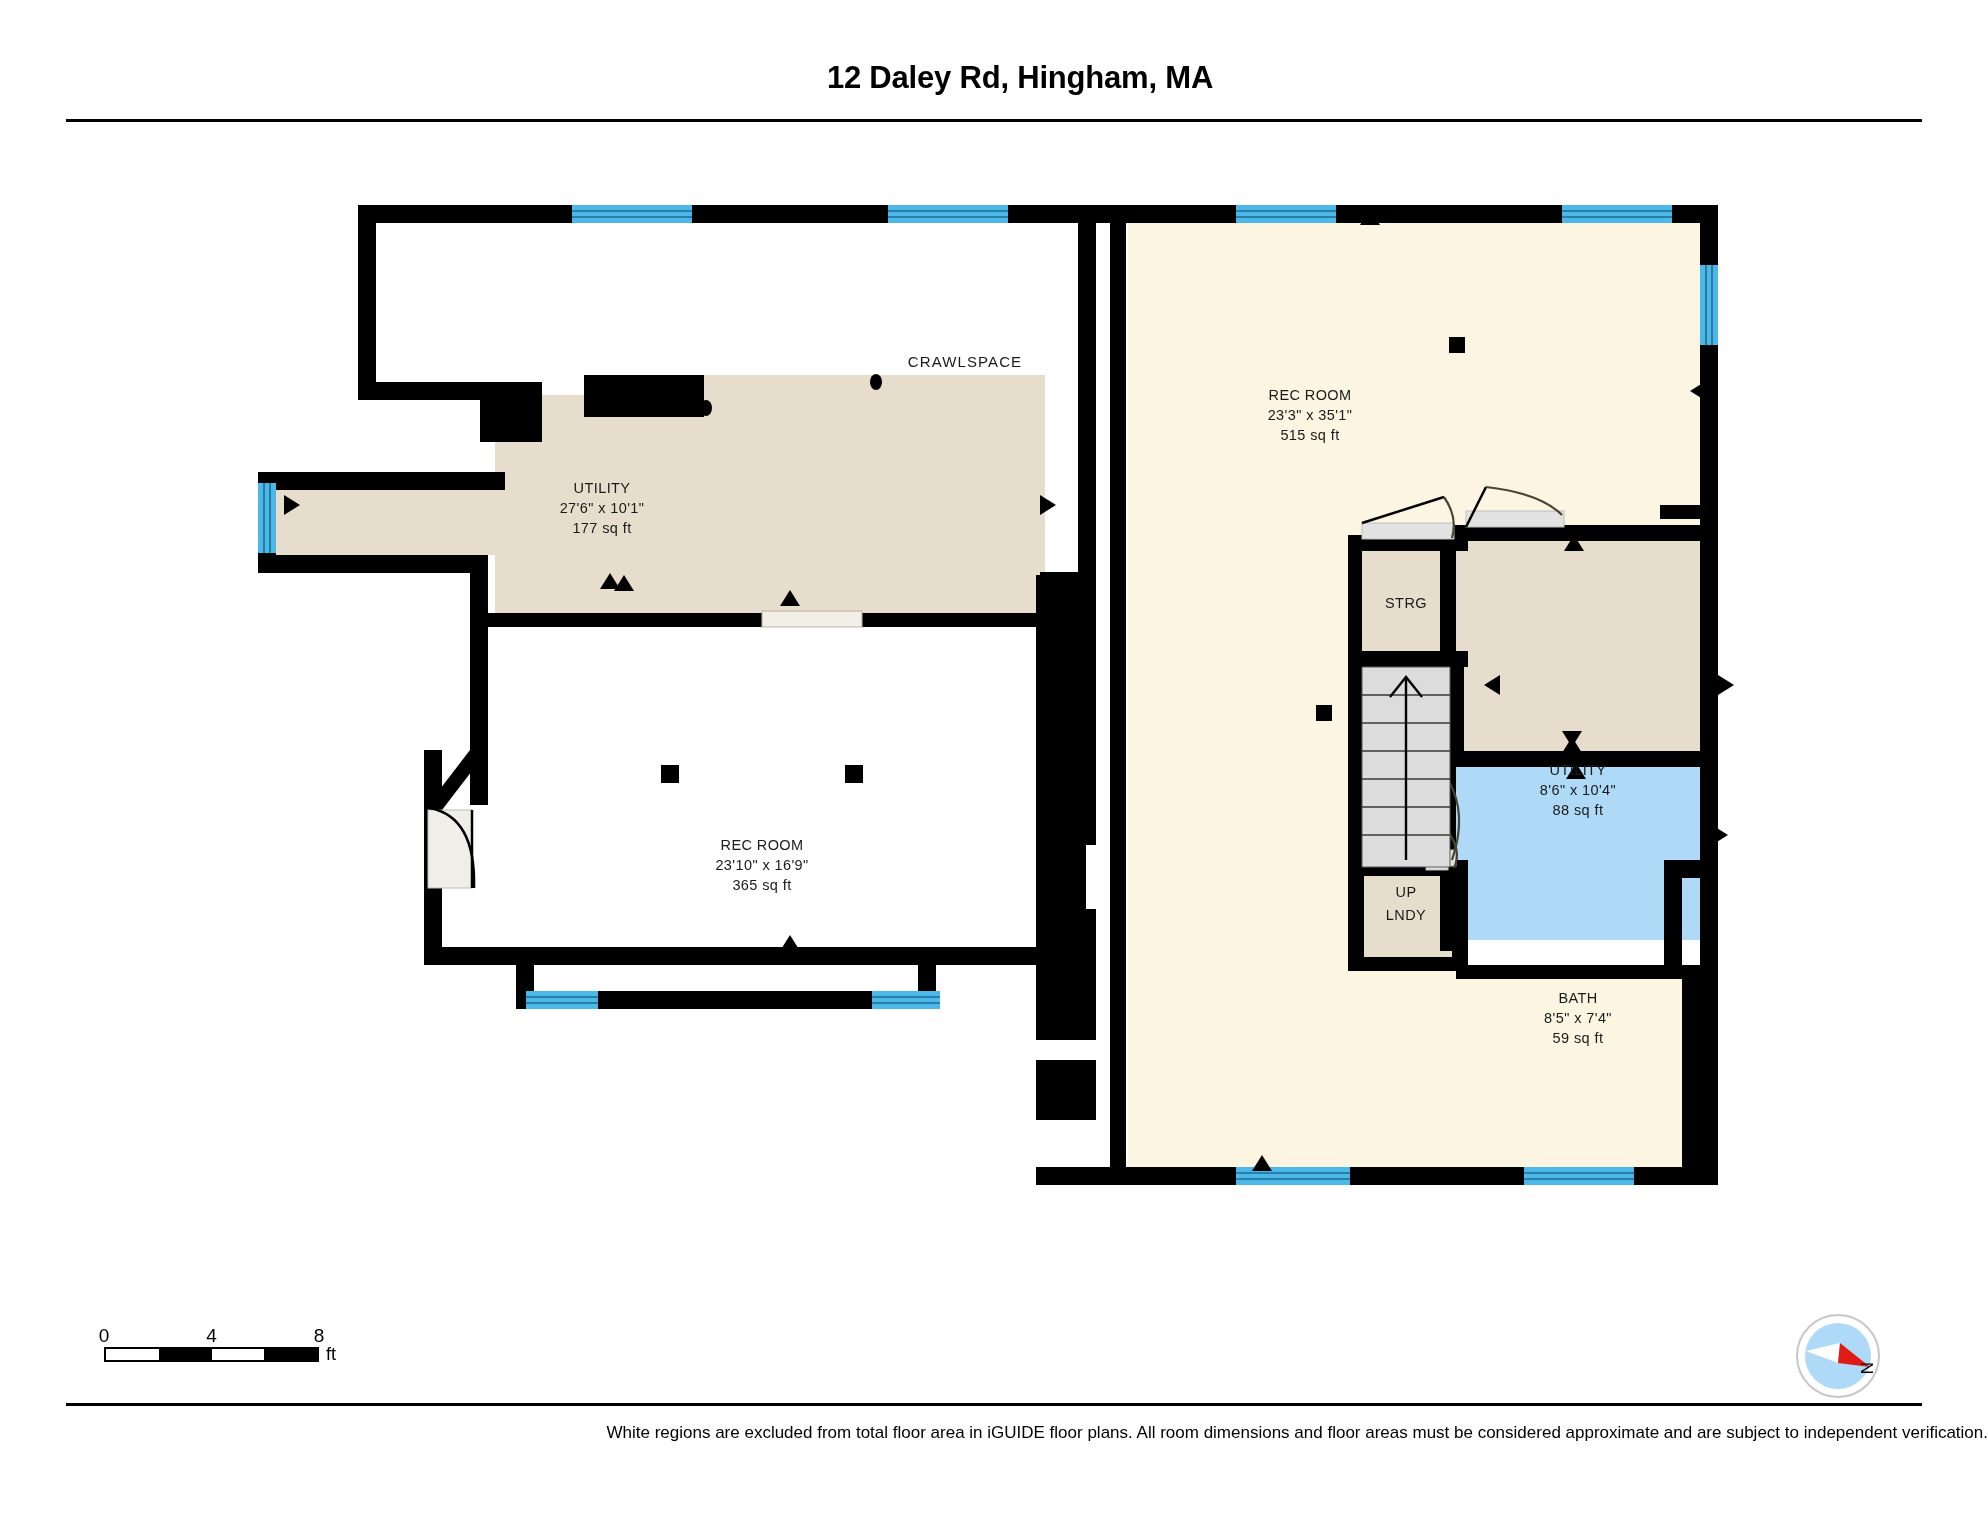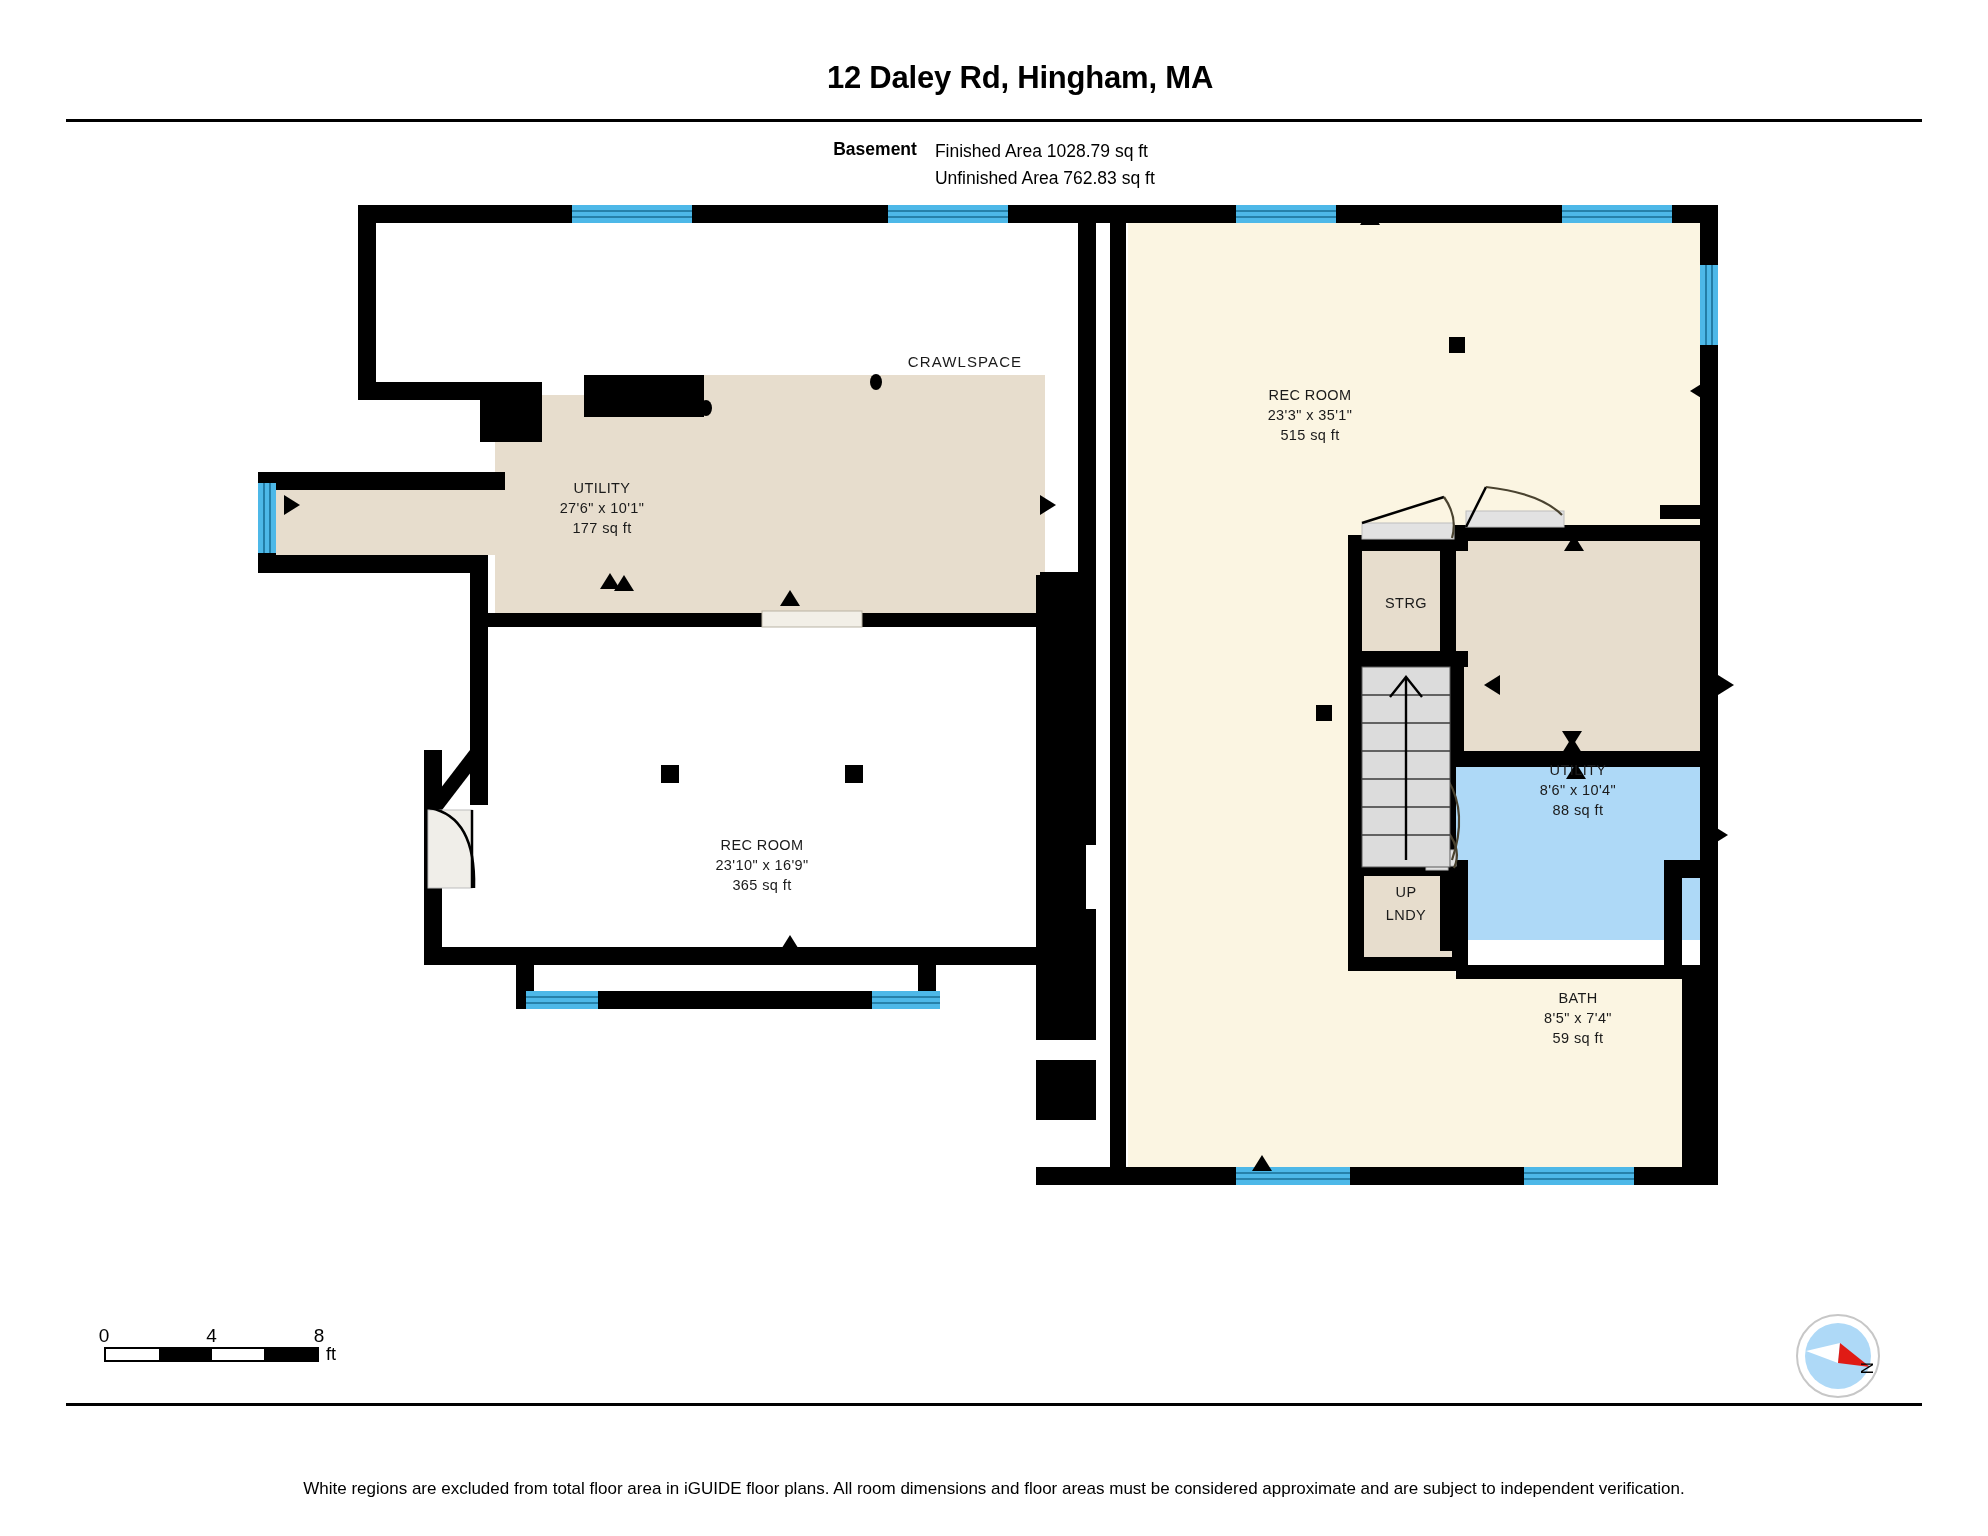--- a/index.html
+++ b/index.html
@@ -149,44 +149,35 @@
   .rule-bottom {
     position: absolute;
     left: 66px;
     right: 66px;
     top: 1403px;
     height: 3px;
     background: #000;
   }
   .disclaimer {
     position: absolute;
-    top: 1479px;
+    top: 1423px;
     left: 0;
     width: 100%;
-    text-align: center;
+    text-align: right;
     font-size: 17px;
   }
 </style>
 </head>
 <body>
 
 <div class="page">
 
   <div class="title">12 Daley Rd, Hingham, MA</div>
   <div class="rule-top"></div>
 
-  <div class="areas">
-    <div class="areas-inner">
-      <div class="areas-label">Basement</div>
-      <div class="areas-lines">
-        <div>Finished Area 1028.79 sq ft</div>
-        <div>Unfinished Area 762.83 sq ft</div>
-      </div>
-    </div>
-  </div>
 
   <div class="plan-wrap">
     <svg width="1988" height="1100" viewBox="0 0 1988 1100" xmlns="http://www.w3.org/2000/svg">
 
       <rect x="370" y="15" width="740" height="370" fill="#ffffff"></rect>
 
       <path d="M1128,15 L1700,15 L1700,980 L1128,980 Z" fill="#fbf5e2"></path>
 
       <path d="M495,190 L700,190 L700,170 L1045,170 L1045,415 L495,415 L495,350 L275,350 L275,285 L495,285 Z" fill="#e7ddcd"></path>
 

